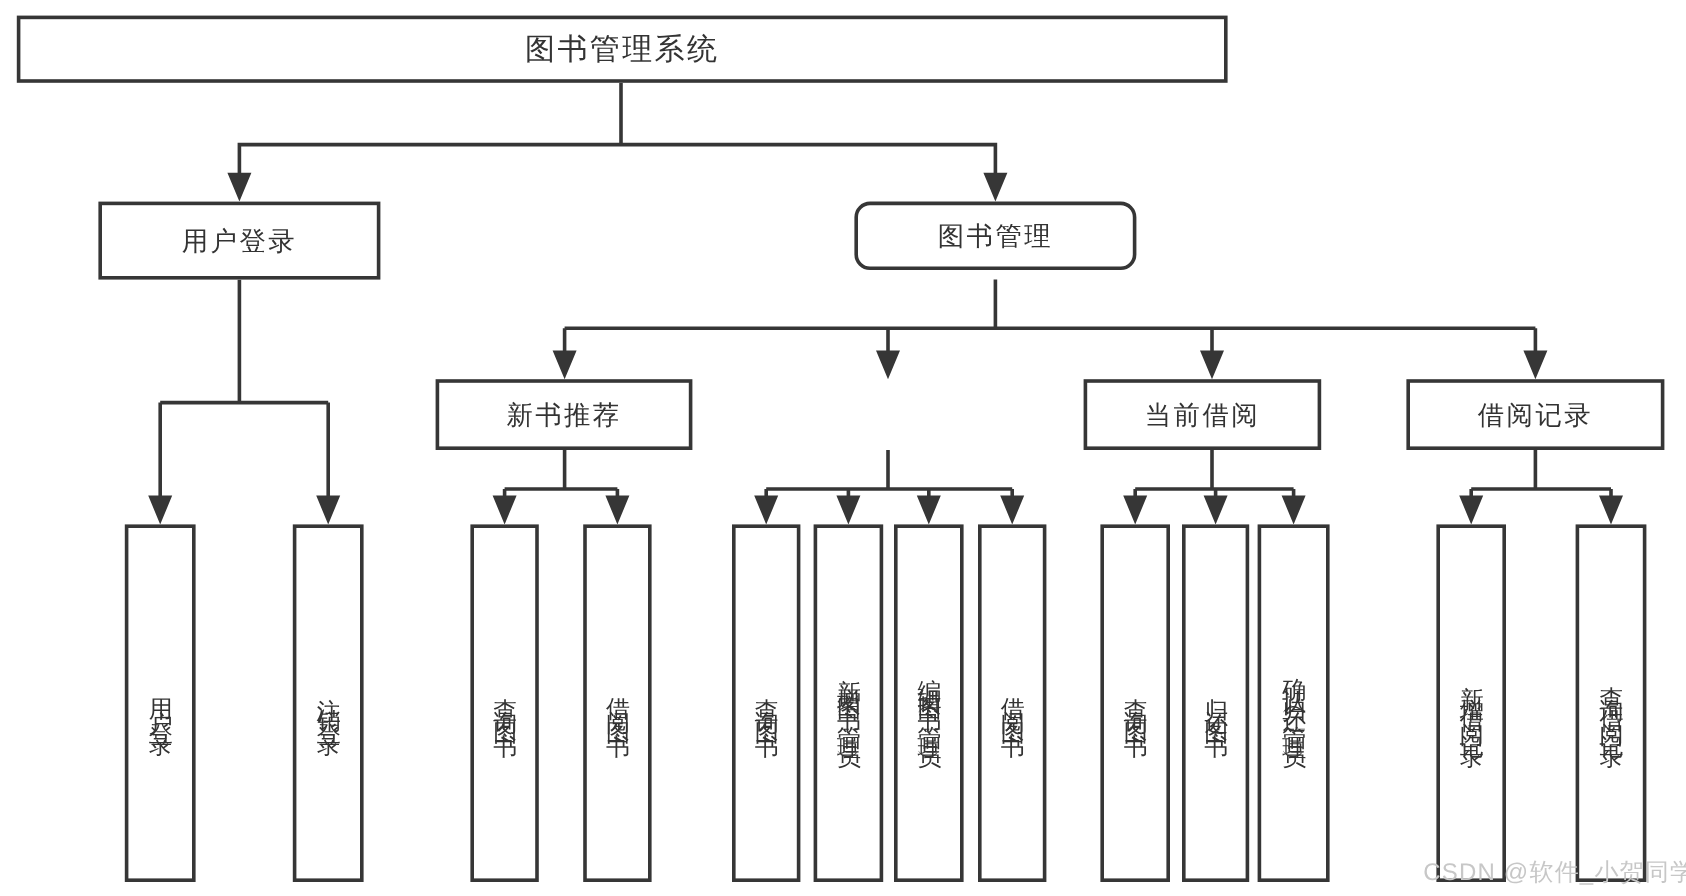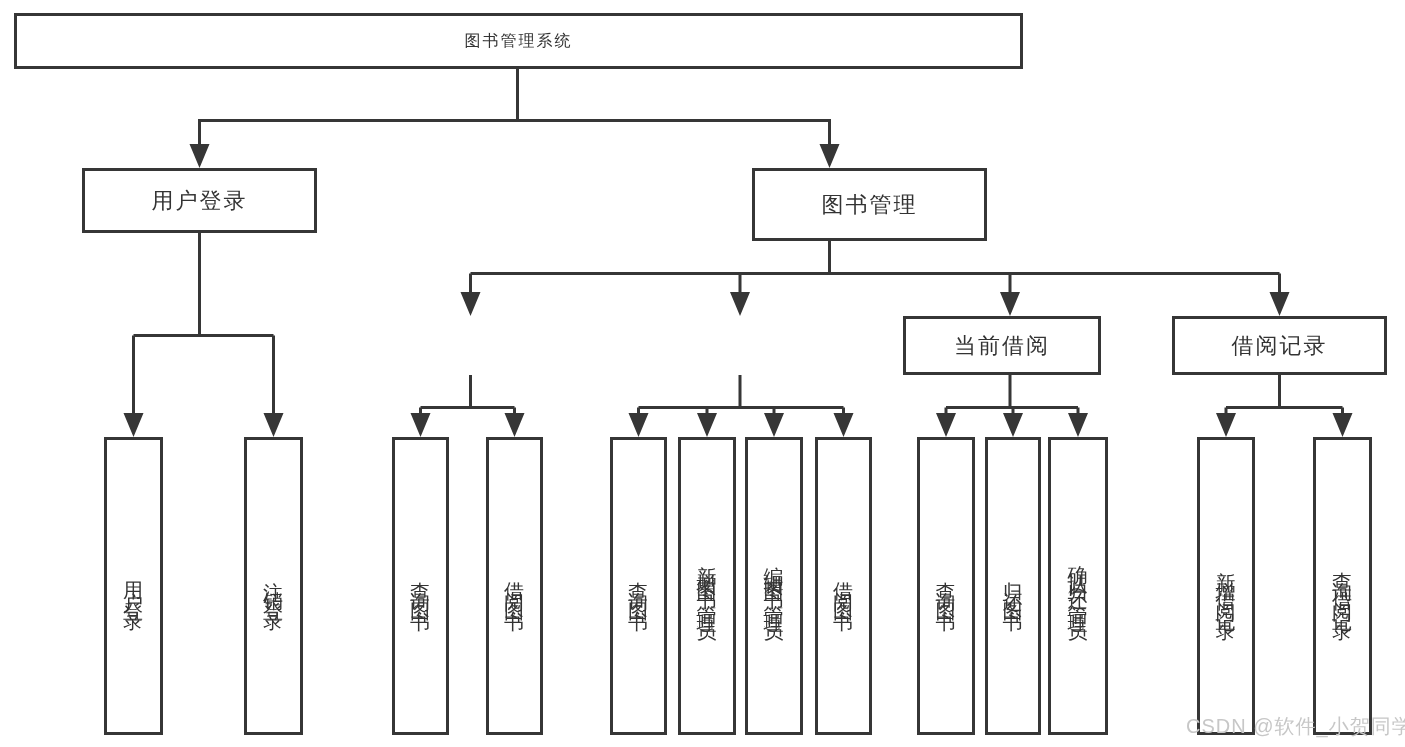--- a/index.html
+++ b/index.html
@@ -25,21 +25,21 @@
     display: flex;
     align-items: center;
     justify-content: center;
     text-align: center;
   }
   .box.h {
     font-size: 22px;
     letter-spacing: 2px;
     line-height: 1;
   }
-  .box.title { font-size: 16px; }
+  .box.title { font-size: 25px; }
   .box.v {
     writing-mode: vertical-rl;
     font-size: 20px;
     letter-spacing: 10px;
     line-height: 1;
   }
   .box.v.long { letter-spacing: 8px; }
   #watermark {
     position: absolute;
     left: 1186px;
@@ -111,22 +111,23 @@
       M1013 437 l-10 -24 h20 z
       M1078 437 l-10 -24 h20 z
       M1226 437 l-10 -24 h20 z
       M1342.5 437 l-10 -24 h20 z
     "></path>
   </svg>
 
   <div class="box h title" style="left:14px;top:13px;width:1009px;height:56px;">图书管理系统</div>
 
   <div class="box h" style="left:82px;top:168px;width:235px;height:65px;">用户登录</div>
-  <div class="box h" style="left:752px;top:168px;width:235px;height:73px;">图书管理</div>
+  <div class="box h" style="left:712px;top:168px;width:235px;height:57px;border-radius:13px;">图书管理</div>
 
+  <div class="box h" style="left:363px;top:316px;width:214px;height:59px;">新书推荐</div>
   <div class="box h" style="left:903px;top:316px;width:198px;height:59px;">当前借阅</div>
   <div class="box h" style="left:1172px;top:316px;width:215px;height:59px;">借阅记录</div>
 
   <div class="box v" style="left:104px;top:437px;width:59px;height:298px;">用户登录</div>
   <div class="box v" style="left:244px;top:437px;width:59px;height:298px;">注销登录</div>
 
   <div class="box v" style="left:392px;top:437px;width:57px;height:298px;">查询图书</div>
   <div class="box v" style="left:486px;top:437px;width:57px;height:298px;">借阅图书</div>
 
   <div class="box v" style="left:610px;top:437px;width:57px;height:298px;">查询图书</div>

